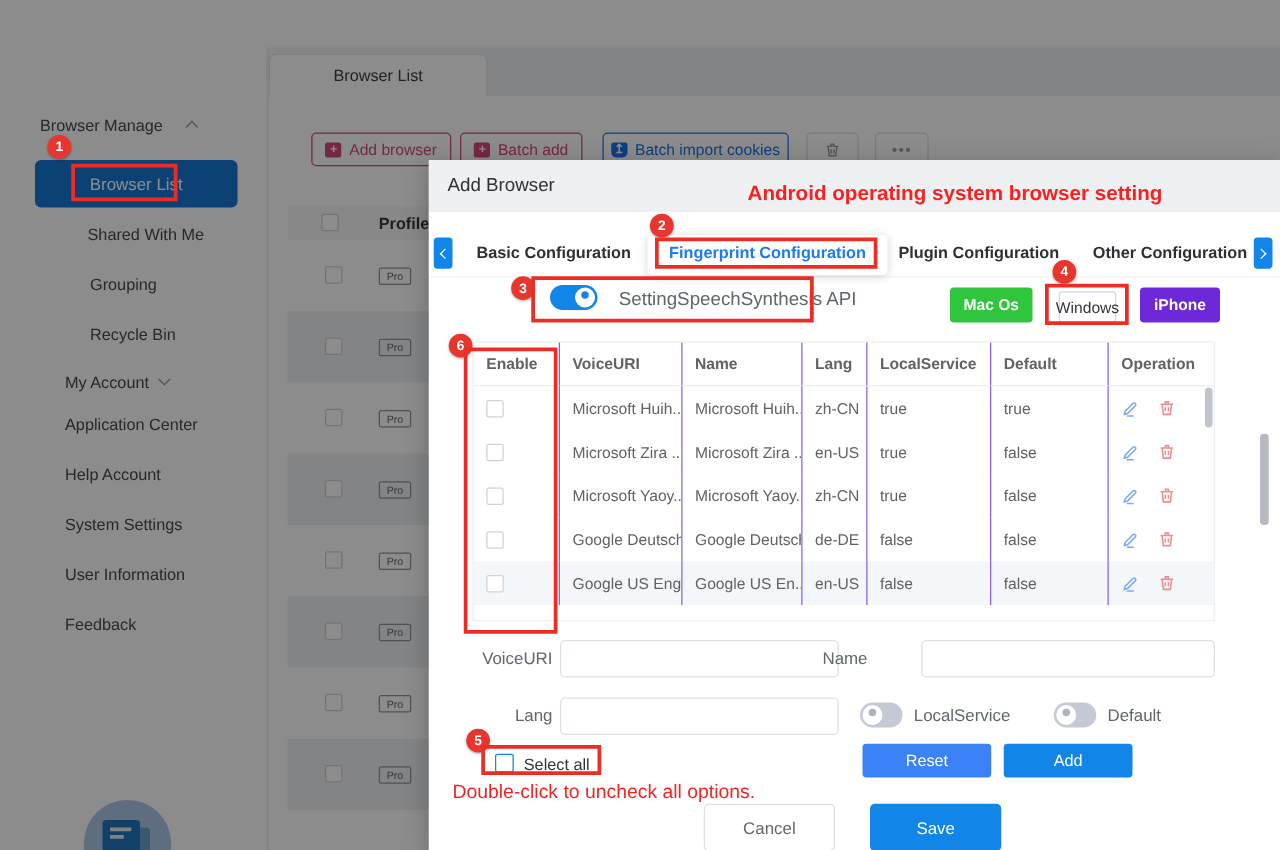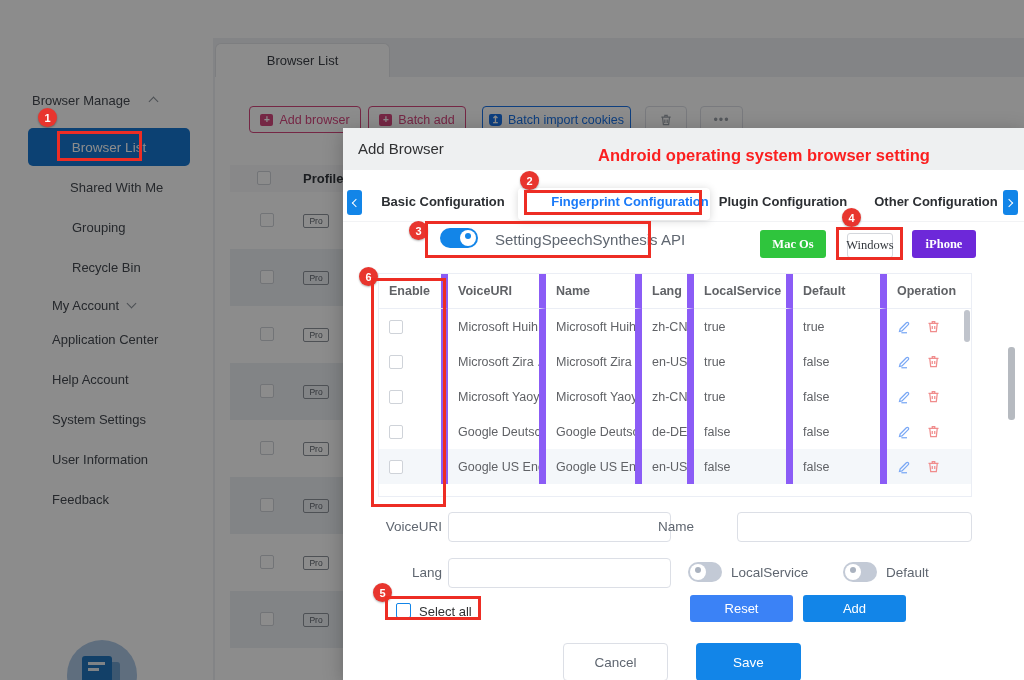--- a/index.html
+++ b/index.html
@@ -78,32 +78,32 @@
   .toggle { position:absolute; border-radius:10px; }
   .toggle .knob { position:absolute; top:2px; width:16px; height:16px; border-radius:50%;
     background:#fff; }
   .toggle .dot { position:absolute; top:5px; width:6px; height:6px; border-radius:50%; }
   #api-toggle { left:97px; top:100px; width:38px; height:20px; background:#1285e8; }
   #api-toggle .knob { right:2px; } #api-toggle .dot { right:7px; background:#1285e8; }
   .toggle.off { width:34px; height:20px; background:#c3cad6; }
   .toggle.off .knob { left:2px; } .toggle.off .dot { left:7px; background:#aab2bf; }
   #api-label { left:152px; top:103px; font-size:15px; color:#5f6670; }
   .os-btn { position:absolute; border-radius:3px; font-size:12.5px; display:flex;
-    align-items:center; justify-content:center; font-weight:bold;font-family:Liberation Serif, serif; }
+    align-items:center; justify-content:center; font-weight:bold; }
   #btn-mac { left:417px; top:102px; width:66px; height:28px; background:#2fc53d; color:#fff; }
   #btn-win { left:504px; top:105px; width:46px; height:25px; background:#fff;
     border:1px solid #d4d7dc; color:#33373d; font-weight:normal; }
   #btn-iphone { left:569px; top:102px; width:64px; height:28px; background:#6d28d9; color:#fff; }
 
   #vtable { left:35px; top:145px; width:594px; height:224px; border:1px solid #ebeef5; }
   .vrow { position:relative; width:592px; height:35px; display:flex; }
   .vrow.head { font-weight:bold; color:#565b63; }
   .vrow.head .vcell { border-bottom:1px solid #ebeef5; }
   .vcell { height:35px; font-size:12.5px; color:#606266; display:flex; align-items:center;
-    padding-left:10px; border-right:7px solid #8b5cf6; overflow:hidden; white-space:nowrap; }
+    padding-left:10px; border-right:1px solid #8b5cf6; overflow:hidden; white-space:nowrap; }
   .vcell:last-child { border-right:none; }
   .c1{width:69px;} .c2{width:98px;} .c3{width:96px;} .c4{width:52px;} .c5{width:99px;}
   .c6{width:94px;} .c7{width:84px;}
   .vrow.hl { background:#f4f7fa; }
   .op-ic { width:15px; height:15px; margin-right:14px; }
   .op-ic svg { width:15px; height:15px; display:block; }
   #vtable-scroll { left:621px; top:182px; width:6px; height:32px; background:#c0c4cc;
     border-radius:3px; }
   #modal-scroll { left:665px; top:219px; width:7px; height:73px; background:#b6bac0;
     border-radius:3px; }
@@ -238,21 +238,21 @@
     <div id="modal-head" class="abs">
       <div id="modal-title" class="abs">Add Browser</div>
     </div>
 
     <div id="tabbar" class="abs">
       <div class="nav-chip" style="left:4px">
         <span class="chev left"></span>
       </div>
       <div class="tab" style="left:35px;width:130px">Basic Configuration</div>
       <div id="tab-active-card" class="abs"></div>
-      <div class="tab active" style="left:196px;width:182px">Fingerprint Configuration</div>
+      <div class="tab active" style="left:180px;width:182px">Fingerprint Configuration</div>
       <div class="tab" style="left:375px;width:130px">Plugin Configuration</div>
       <div class="tab" style="left:528px;width:130px">Other Configuration</div>
       <div class="nav-chip" style="left:660px">
         <span class="chev right"></span>
       </div>
     </div>
 
     <div id="api-toggle" class="abs toggle">
       <div class="knob"></div>
         <div class="dot"></div>
@@ -451,15 +451,16 @@
 
     <div class="a-circle" style="left:842px;top:208px">4</div>
     <div class="a-rect" style="left:836px;top:227px;width:67px;height:33px"></div>
 
     <div class="a-circle" style="left:373px;top:583px">5</div>
     <div class="a-rect" style="left:385px;top:596px;width:96px;height:24px"></div>
 
     <div class="a-circle" style="left:359px;top:267px">6</div>
     <div class="a-rect" style="left:371px;top:278px;width:75px;height:229px"></div>
 
+    <div class="a-text" style="left:362px;top:625px;font-size:15.5px">Double-click to uncheck all options.</div>
   </div>
 
 </div>
 
 </body></html>

